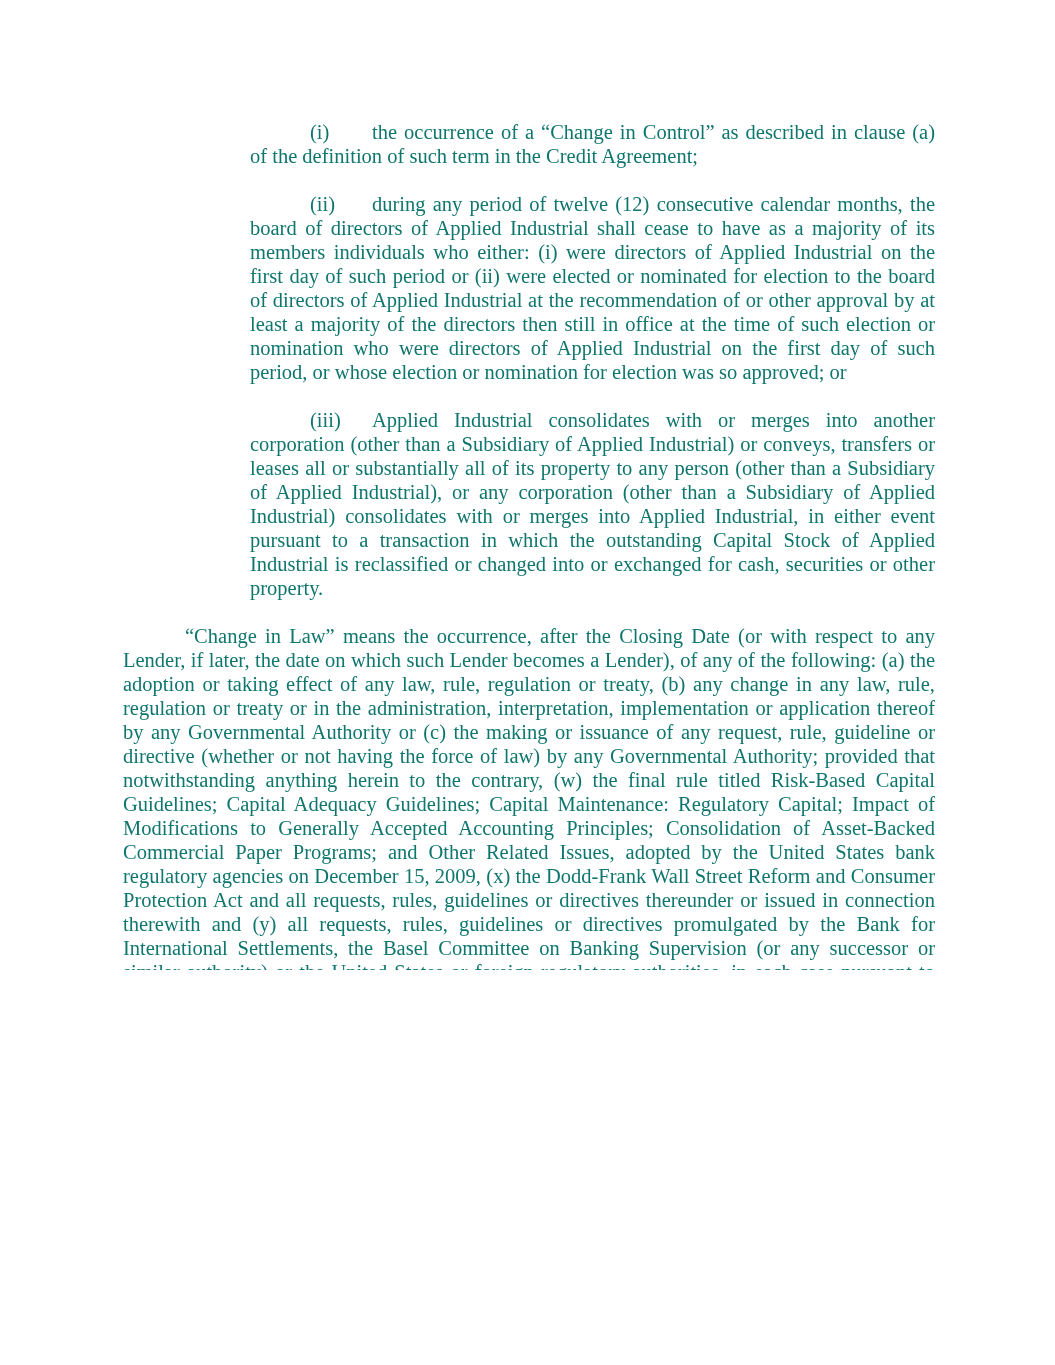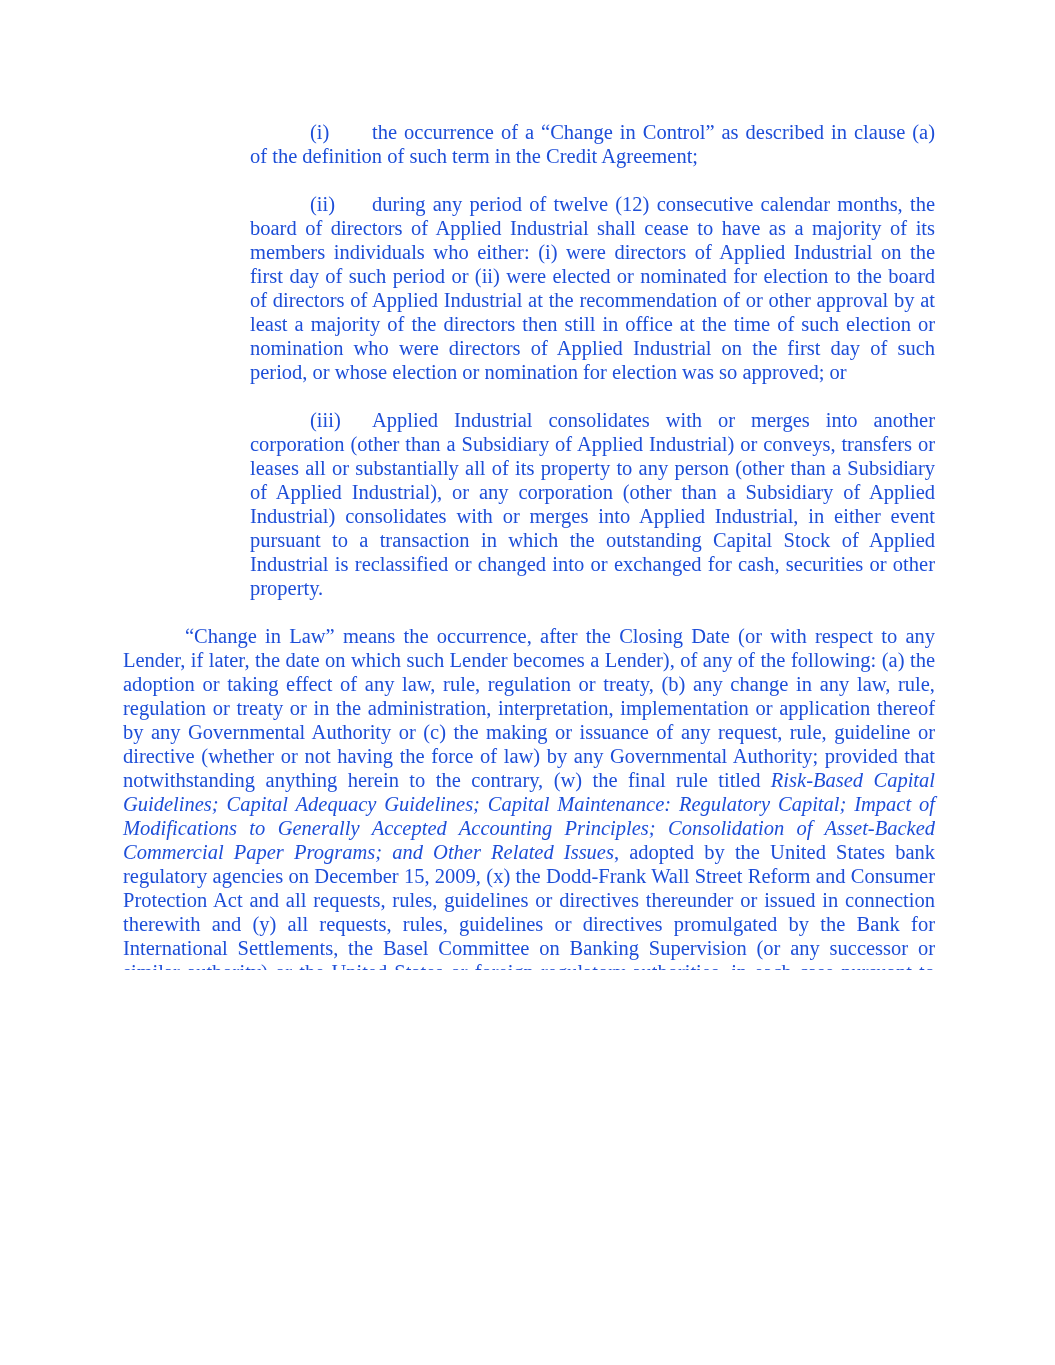--- a/index.html
+++ b/index.html
@@ -5,21 +5,21 @@
   html, body {
     margin: 0;
     padding: 0;
     background: #ffffff;
   }
   .page {
     position: relative;
     width: 1055px;
     height: 970px;
     background: #ffffff;
-    color: #1d4ed8;
+    color: #0f766e;
     font-family: "Liberation Serif", "DejaVu Serif", serif;
     font-size: 20.5px;
     line-height: 24px;
     overflow: hidden;
   }
   .doc {
     position: absolute;
     top: 120px;
     left: 123px;
     width: 812px;
@@ -34,21 +34,21 @@
   }
   .para.body {
     text-indent: 62px;
   }
   .plabel {
     display: inline-block;
     width: 62px;
     text-indent: 0;
   }
   .u { }
-  .i { font-style: italic; }
+  .i { }
   .page-number {
     position: absolute;
     top: 1281px;
     left: 0;
     width: 100%;
     text-align: center;
   }
 </style>
 </head>
 <body>

